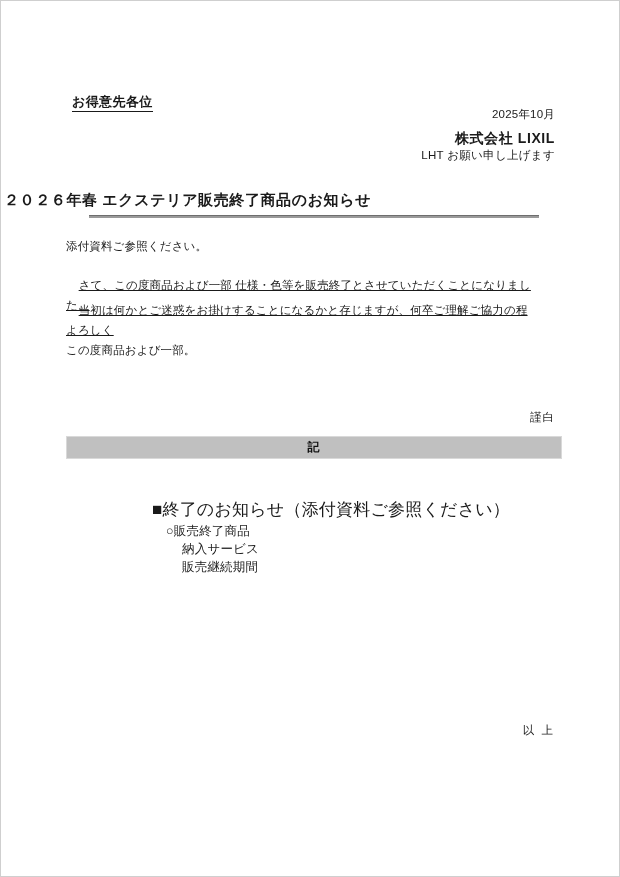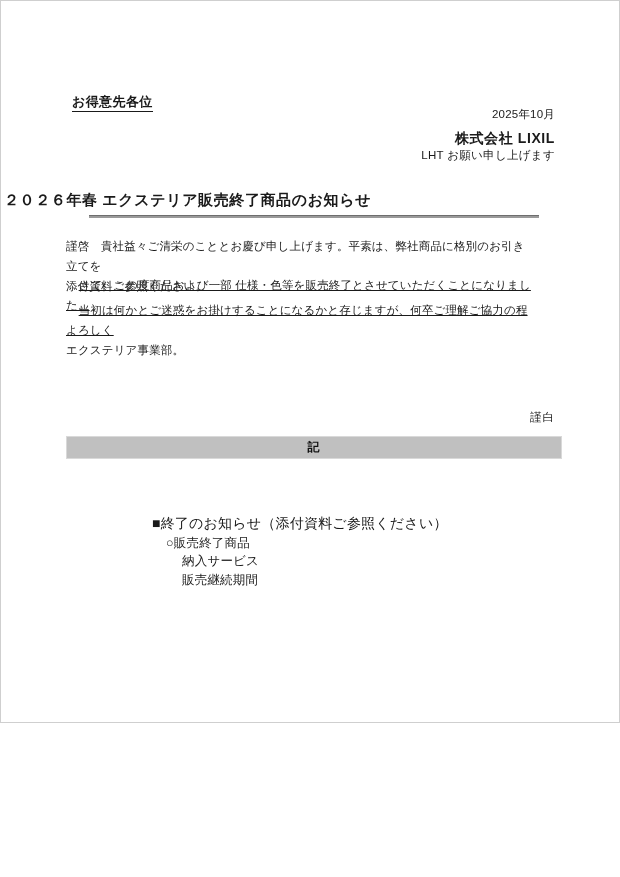--- a/index.html
+++ b/index.html
@@ -9,21 +9,21 @@
     background: #ffffff;
   }
   body {
     font-family: "Liberation Sans", "DejaVu Sans", sans-serif;
     color: #1a1a1a;
     -webkit-font-smoothing: antialiased;
   }
   .page {
     position: relative;
     width: 620px;
-    height: 723px;
+    height: 877px;
     box-sizing: border-box;
     background: #ffffff;
     border: 1px solid #cfcfcf;
     overflow: hidden;
   }
   .sheet {
     position: absolute;
     left: 3px;
     top: 3px;
     width: 613px;
@@ -140,31 +140,31 @@
   
   .item-list {
     position: absolute;
     left: 148px;
     top: 493px;
     font-size: 12.5px;
     line-height: 1.48;
     letter-spacing: 0.2px;
   }
   .item-head {
-    font-size: 14px;
+    font-size: 17px;
     white-space: nowrap;
-    margin-top: 16px;
   }
   .item-sub {
     padding-left: 14px;
     white-space: nowrap;
   }
   .item-subsub {
     padding-left: 30px;
     white-space: nowrap;
+    font-family: Liberation Mono, monospace;
   }
 
   
   .footer-right {
     position: absolute;
     right: 62px;
     top: 719px;
     font-size: 11.5px;
     letter-spacing: 2px;
     padding-left: 9px;
@@ -182,29 +182,28 @@
 
     <div class="company">株式会社 LIXIL</div>
 
     <div class="division">LHT お願い申し上げます</div>
 
     <div class="doc-title">２０２６年春 エクステリア販売終了商品のお知らせ</div>
 
     <div class="title-rule"></div>
 
     <div class="body-block para-1">
-      <div>謹啓　貴社益々ご清栄のこととお慶び申し上げます。平素は、弊社商品に格別のお引き立てを</div>
       <div>添付資料ご参照ください。</div>
     </div>
 
     <div class="body-block para-2 indent">さて、この度商品および一部 仕様・色等を販売終了とさせていただくことになりました。</div>
 
     <div class="body-block para-3">
       <div class="indent">当初は何かとご迷惑をお掛けすることになるかと存じますが、何卒ご理解ご協力の程よろしく</div>
-      <div>エクステリア事業部。</div>
+      <div>この度商品および一部。</div>
     </div>
 
     <div class="closing-right">謹白</div>
 
     <div class="kisetsu-bar">
       <span>記</span>
     </div>
 
     <div class="item-list">
       <div class="item-head">■終了のお知らせ（添付資料ご参照ください）</div>

